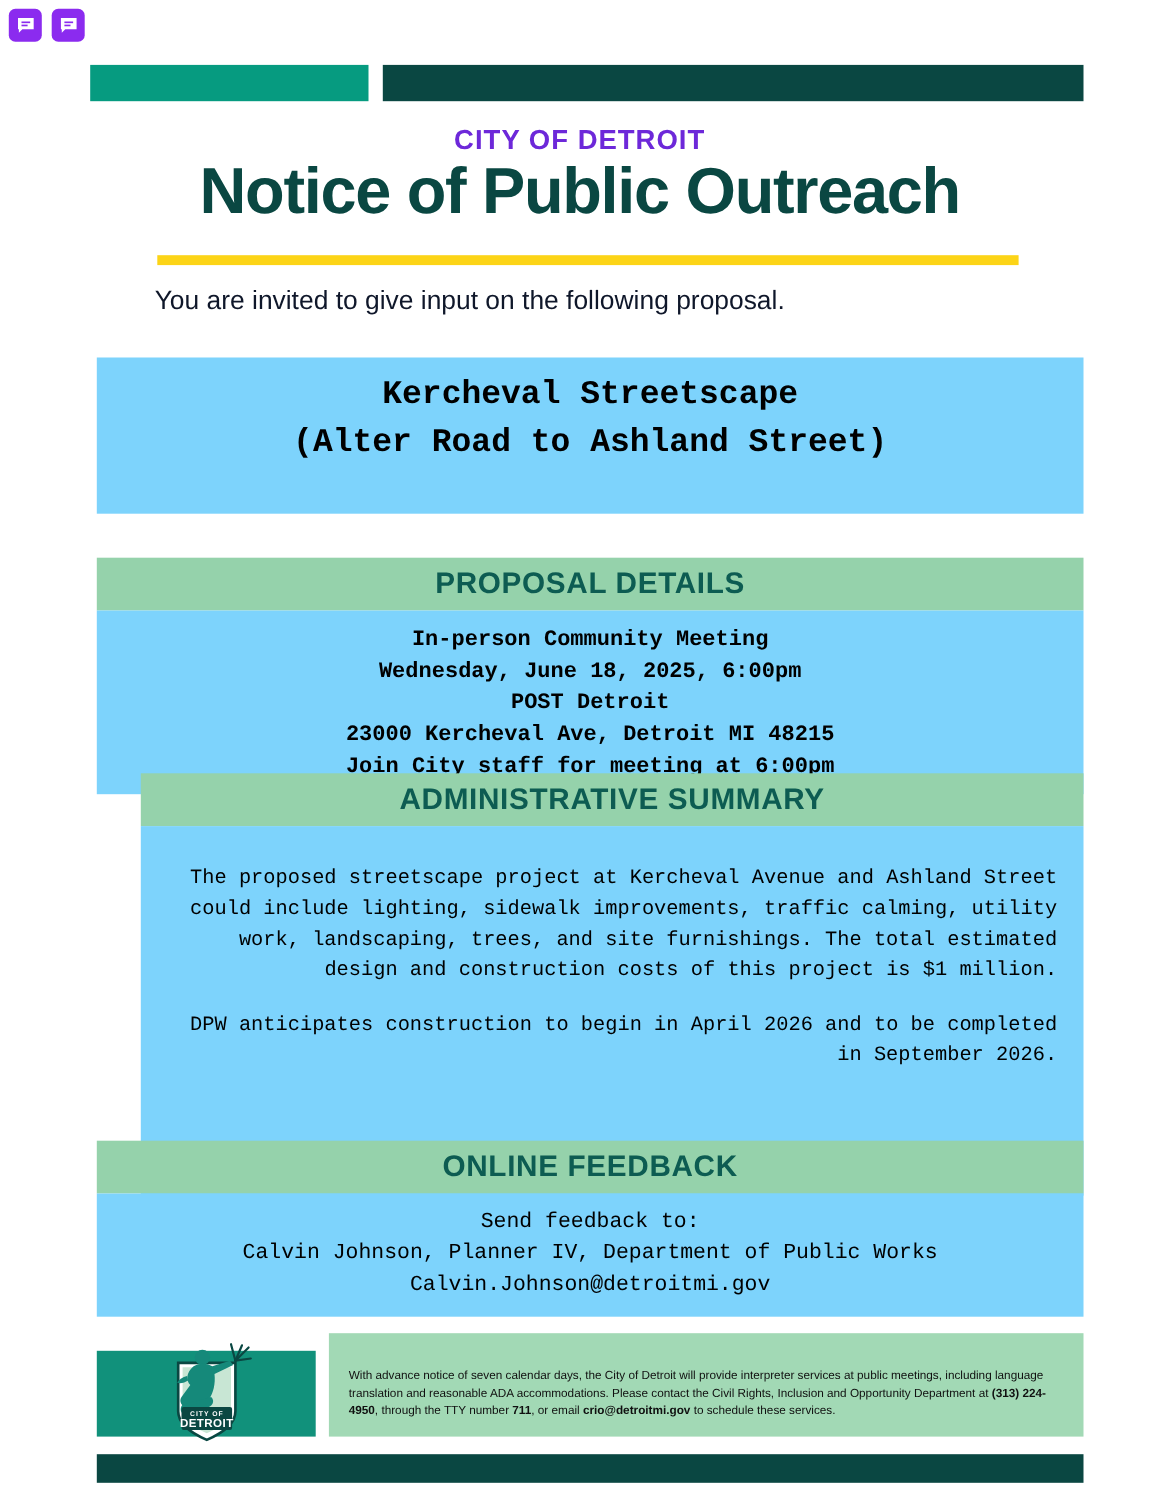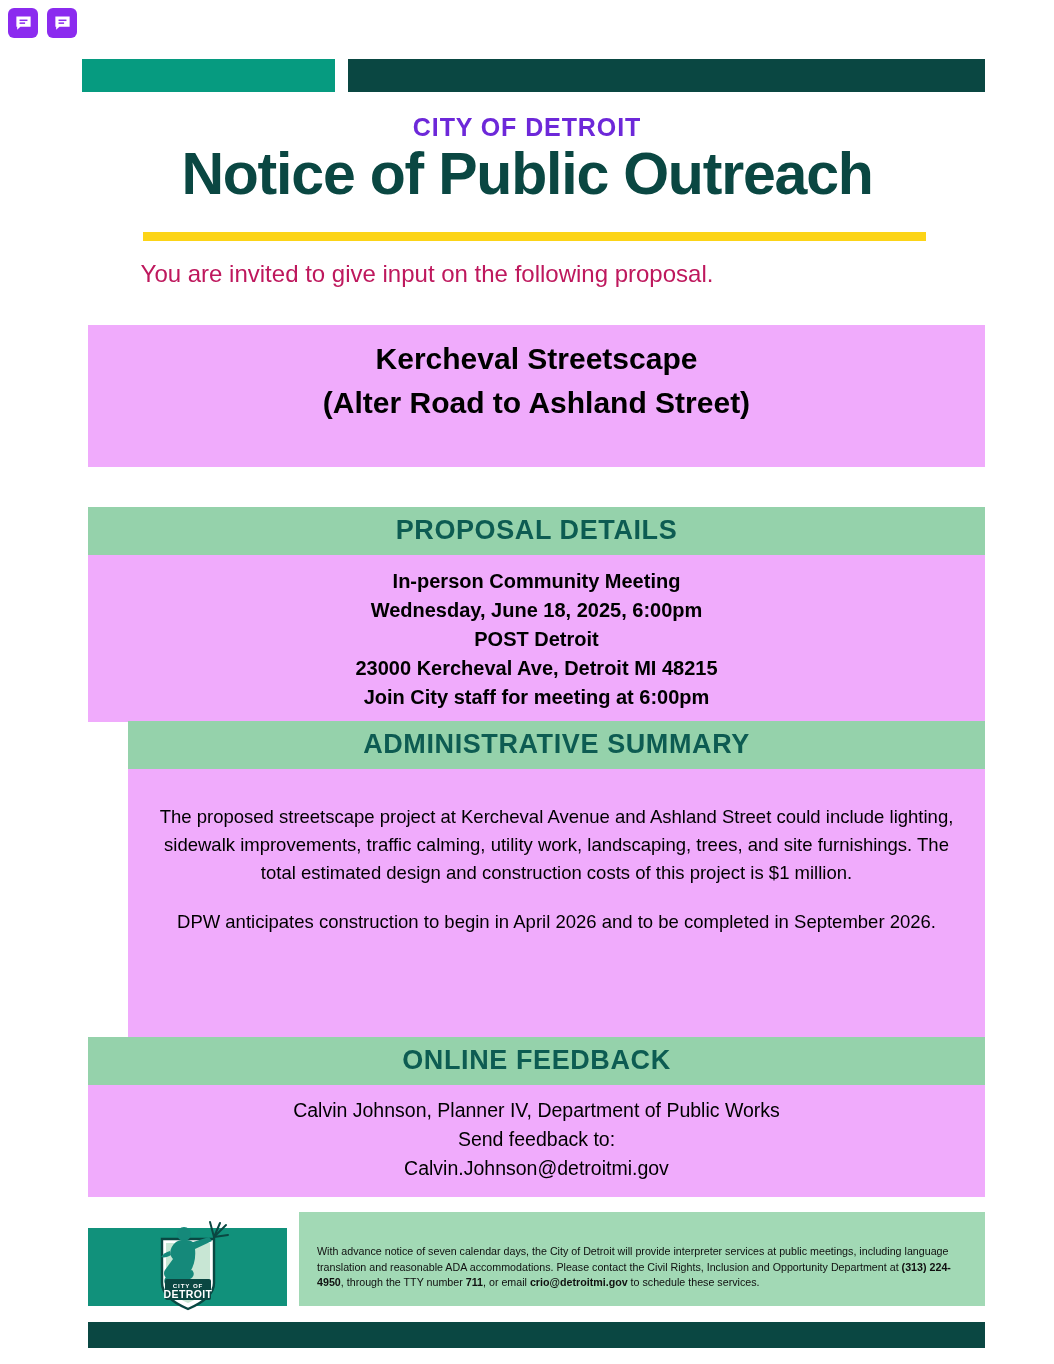--- a/index.html
+++ b/index.html
@@ -84,45 +84,45 @@
     height: 9px;
     background: #FCD417;
   }
   .invite-line {
     position: absolute;
     top: 260px;
     left: 0;
     width: 854px;
     text-align: center;
     font-size: 24px;
-    color: #be185d;
+    color: #0f172a;
     font-family: "Liberation Sans", sans-serif;
   }
 
   
   .section {
     position: absolute;
     left: 88px;
     width: 897px;
   }
   .sec-head {
     background: #95D2AB;
     color: #0D5C52;
     text-align: center;
     font-weight: bold;
     font-size: 27px;
     letter-spacing: 0.6px;
     padding: 8px 0 9px 0;
     font-family: "Liberation Sans", sans-serif;
   }
   .sec-body {
-    background: #f0abfc;
+    background: #7dd3fc;
     color: #000000;
     text-align: center;
-    font-family: Liberation Sans, sans-serif;
+    font-family: Liberation Mono, monospace;
   }
 
   
   #sec-proposal { top: 325px; }
   #sec-proposal .sec-body {
     font-size: 30px;
     font-weight: bold;
     line-height: 1.47;
     padding: 12px 0 42px 0;
   }
@@ -130,23 +130,23 @@
   
   #sec-outreach { top: 507px; }
   #sec-outreach .sec-body {
     font-size: 20px;
     font-weight: bold;
     line-height: 1.45;
     padding: 12px 0 10px 0;
   }
 
   
-  #sec-admin { top: 721px; padding-left: 40px; }
+  #sec-admin { top: 703px; padding-left: 40px; }
   #sec-admin .sec-body {
-    text-align: center;
+    text-align: right;
     font-size: 18.5px;
     line-height: 1.5;
     padding: 34px 24px 0 24px;
     height: 336px;
     font-weight: normal;
   }
   #sec-admin .para + .para { margin-top: 22px; }
 
   
   #sec-feedback { top: 1037px; }
@@ -253,22 +253,22 @@
     <div class="sec-head">ADMINISTRATIVE SUMMARY</div>
     <div class="sec-body">
       <p class="para">The proposed streetscape project at Kercheval Avenue and Ashland Street could include lighting, sidewalk improvements, traffic calming, utility work, landscaping, trees, and site furnishings. The total estimated design and construction costs of this project is $1 million.</p>
       <p class="para">DPW anticipates construction to begin in April 2026 and to be completed in September 2026.</p>
     </div>
   </div>
 
   <div class="section" id="sec-feedback">
     <div class="sec-head">ONLINE FEEDBACK</div>
     <div class="sec-body">
+      <div>Send feedback to:</div>
       <div>Calvin Johnson, Planner IV, Department of Public Works</div>
-      <div>Send feedback to:</div>
       <div>Calvin.Johnson@detroitmi.gov</div>
     </div>
   </div>
 
   <div class="footer-row">
     <div class="logo-panel">
       <svg width="92" height="100" viewBox="0 0 92 100" aria-hidden="true">
 
         <path d="M20 22 h52 v44 c0 12 -12 20 -26 26 c-14 -6 -26 -14 -26 -26 z" fill="#ffffff" stroke="#0A4742" stroke-width="2.4"></path>
         <path d="M24 26 h44 v38 c0 10 -10 17 -22 22 c-12 -5 -22 -12 -22 -22 z" fill="#C8E6D4"></path>

